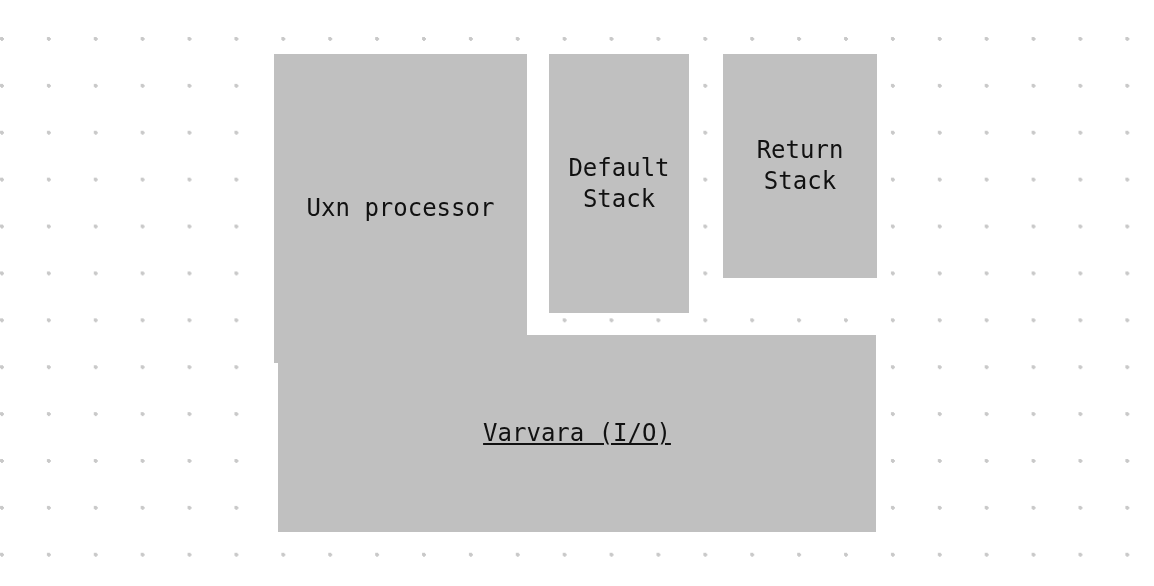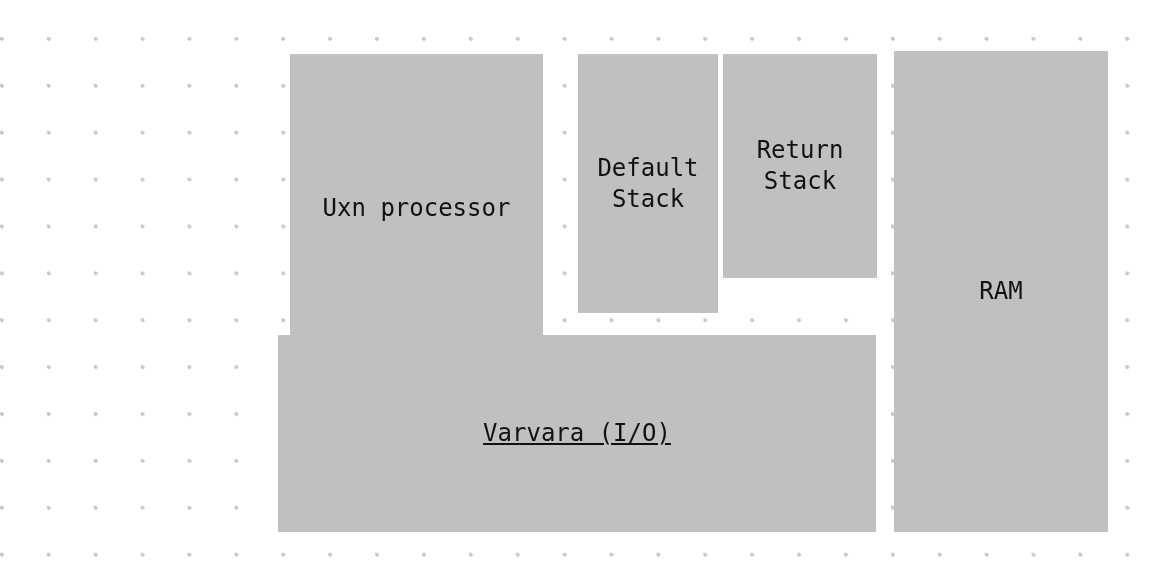--- a/index.html
+++ b/index.html
@@ -36,22 +36,22 @@
     color: #111111;
     font-size: 24px;
     line-height: 1.28;
     letter-spacing: 0px;
     white-space: pre-line;
     box-sizing: border-box;
   }
 
   
   #block-rom      { left: 46px;  top: 51px;  width: 213px; height: 481px; }
-  #block-uxn      { left: 290px; top: 54px;  width: 253px; height: 309px; text-align: right; }
-  #block-dstack   { left: 578px; top: 54px;  width: 140px; height: 259px; }
+  #block-uxn      { left: 274px; top: 54px;  width: 253px; height: 309px; text-align: right; }
+  #block-dstack   { left: 549px; top: 54px;  width: 140px; height: 259px; }
   #block-rstack   { left: 723px; top: 54px;  width: 154px; height: 224px; }
   #block-ram      { left: 894px; top: 51px;  width: 214px; height: 481px; }
   #block-varvara  { left: 278px; top: 335px; width: 598px; height: 197px; text-decoration: underline; }
 </style>
 </head>
 <body>
 
 <div id="canvas">
 
 
@@ -62,21 +62,18 @@
   <div class="block" id="block-dstack">
     <span>Default
 Stack</span>
   </div>
 
   <div class="block" id="block-rstack">
     <span>Return
 Stack</span>
   </div>
 
-  <div class="block" id="block-ram">
-    <span>RAM</span>
-  </div>
 
   <div class="block" id="block-varvara">
     <span>Varvara (I/O)</span>
   </div>
 
 </div>
 
 </body></html>

